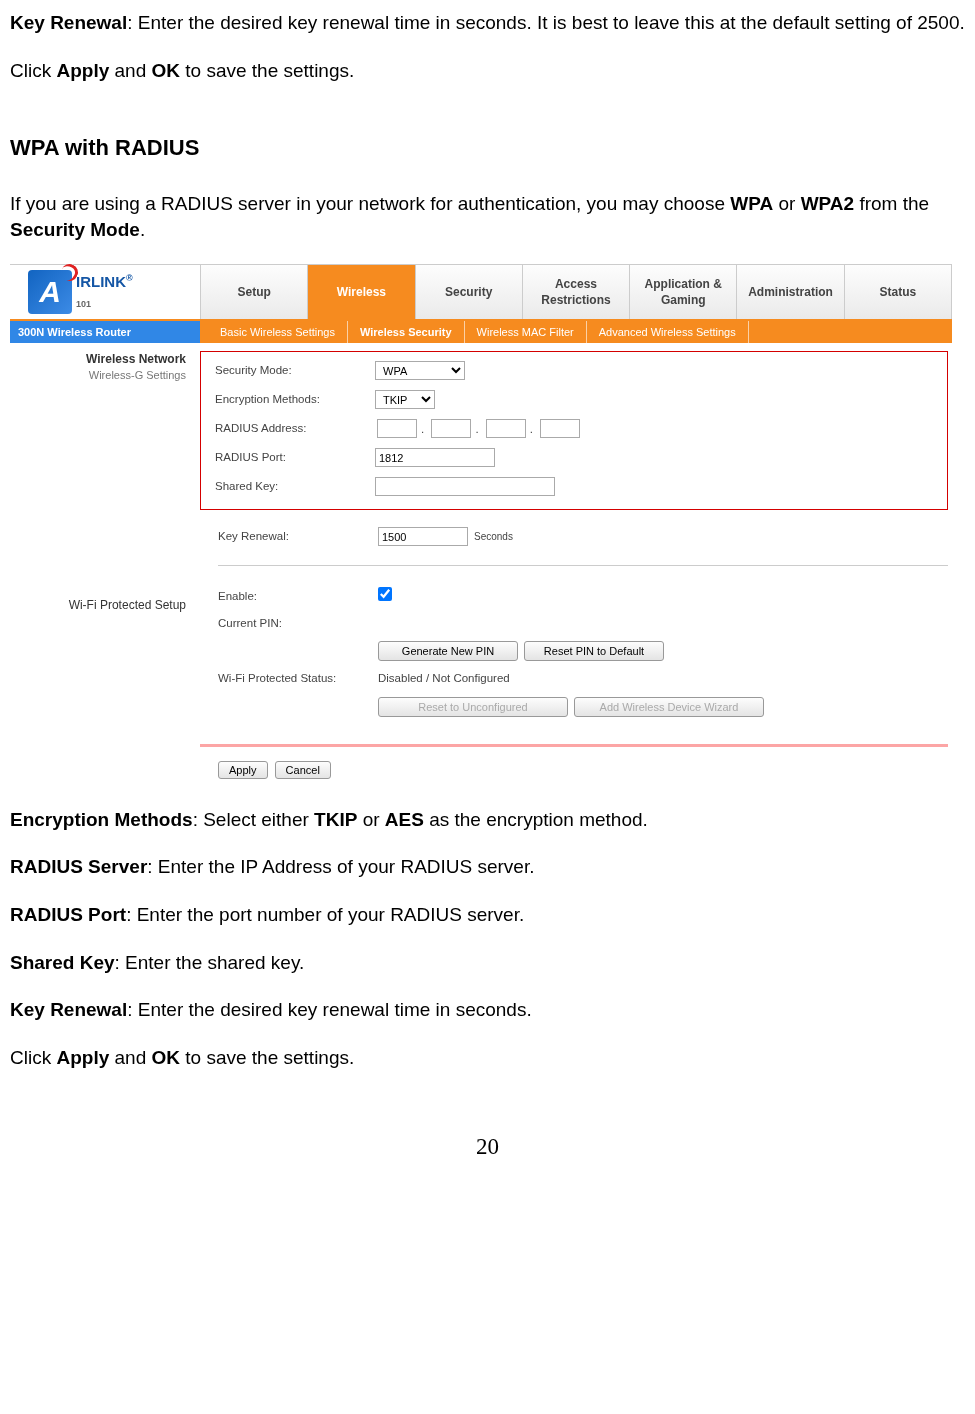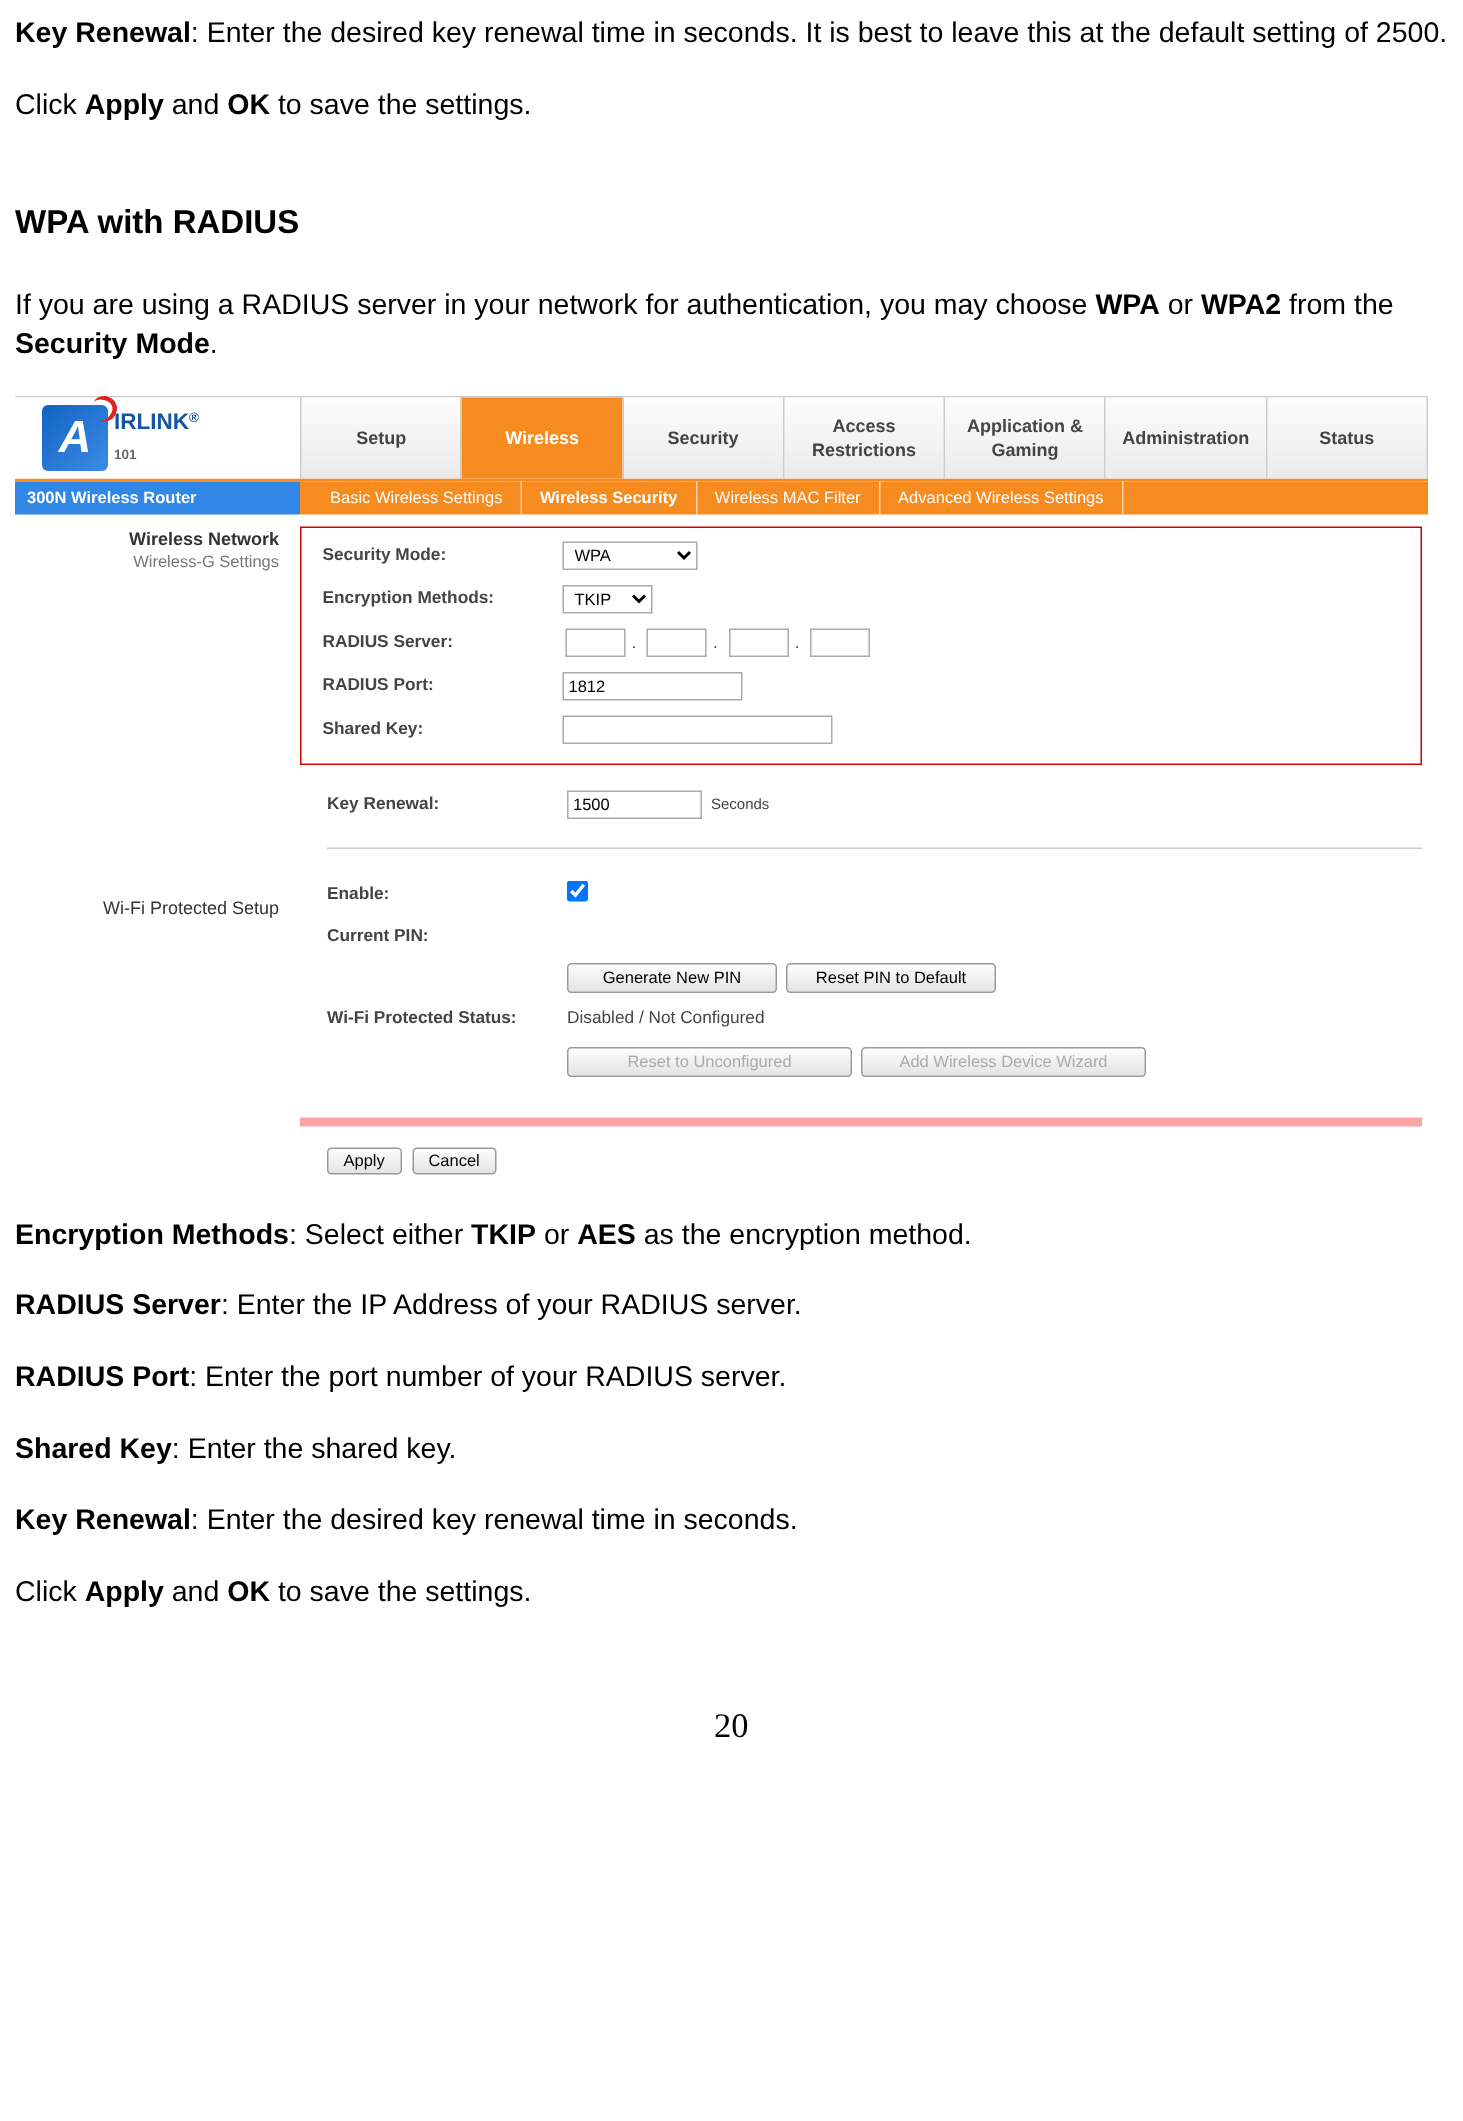--- a/index.html
+++ b/index.html
@@ -116,21 +116,21 @@
     box-sizing: border-box;
   }
   .left-col .sect { font-weight: bold; font-size: 12px; color: #333; margin-top: 0; }
   .left-col .sub { font-size: 11px; color: #777; margin-top: 1px; }
   .left-col .sect2 { font-weight: 500; font-size: 12px; color: #333; margin-top: 214px; }
   .right-col { flex:1; padding-right: 4px; }
 
   .field-block { padding: 6px 0 4px 18px; }
   .red-box { border: 1.5px solid #d40000; padding: 4px 14px 8px 14px; margin-bottom: 6px; }
   .frow { display:flex; align-items:center; padding: 5px 0; font-size: 11.5px; color:#444; }
-  .flabel { width: 160px; font-weight: bold; }
+  .flabel { width: 160px; }
   .fval select, .fval input[type="text"] {
     font-family: Arial, sans-serif;
     font-size: 11px;
     padding: 1px 3px;
     border: 1px solid #aaa;
     background: #fff;
     height: 19px;
     box-sizing: border-box;
   }
   .ip-oct { width: 40px; text-align:left; margin: 0 2px;}
@@ -155,21 +155,21 @@
   .btn[disabled] { color:#aaa; cursor:default; }
   .btn-sm {
     font-size: 11px;
     padding: 2px 10px;
     background: linear-gradient(#fdfdfd,#e4e4e4);
     border: 1px solid #999;
     border-radius: 3px;
     cursor: pointer;
     margin-right: 4px;
   }
-  .action-row { padding: 14px 0 4px 18px; border-top:6px solid #fca5a5; margin-top:18px; margin-left:0; }
+  .action-row { padding: 14px 0 4px 18px; border-top:3px solid #fca5a5; margin-top:18px; margin-left:0; }
 </style>
 </head>
 <body>
 
 <p class="doc-text">
   <b>Key Renewal</b><span>: Enter the desired key renewal time in seconds.  It is best to leave this at the default setting of 2500.</span>
 </p>
 <p class="doc-text">
   <span>Click </span><b>Apply</b><span> and </span><b>OK</b><span> to save the settings.</span>
 </p>
@@ -226,21 +226,21 @@
         </div>
         <div class="frow">
           <span class="flabel">Encryption Methods:</span>
           <span class="fval">
             <select style="width:60px;">
               <option>TKIP</option>
             </select>
           </span>
         </div>
         <div class="frow">
-          <span class="flabel">RADIUS Server:</span>
+          <span class="flabel">RADIUS Address:</span>
           <span class="fval">
             <input type="text" class="ip-oct" style=""><span class="ip-dot">.</span>
             <input type="text" class="ip-oct" style=""><span class="ip-dot">.</span>
             <input type="text" class="ip-oct" style=""><span class="ip-dot">.</span>
             <input type="text" class="ip-oct" style="">
           </span>
         </div>
         <div class="frow">
           <span class="flabel">RADIUS Port:</span>
           <span class="fval">

